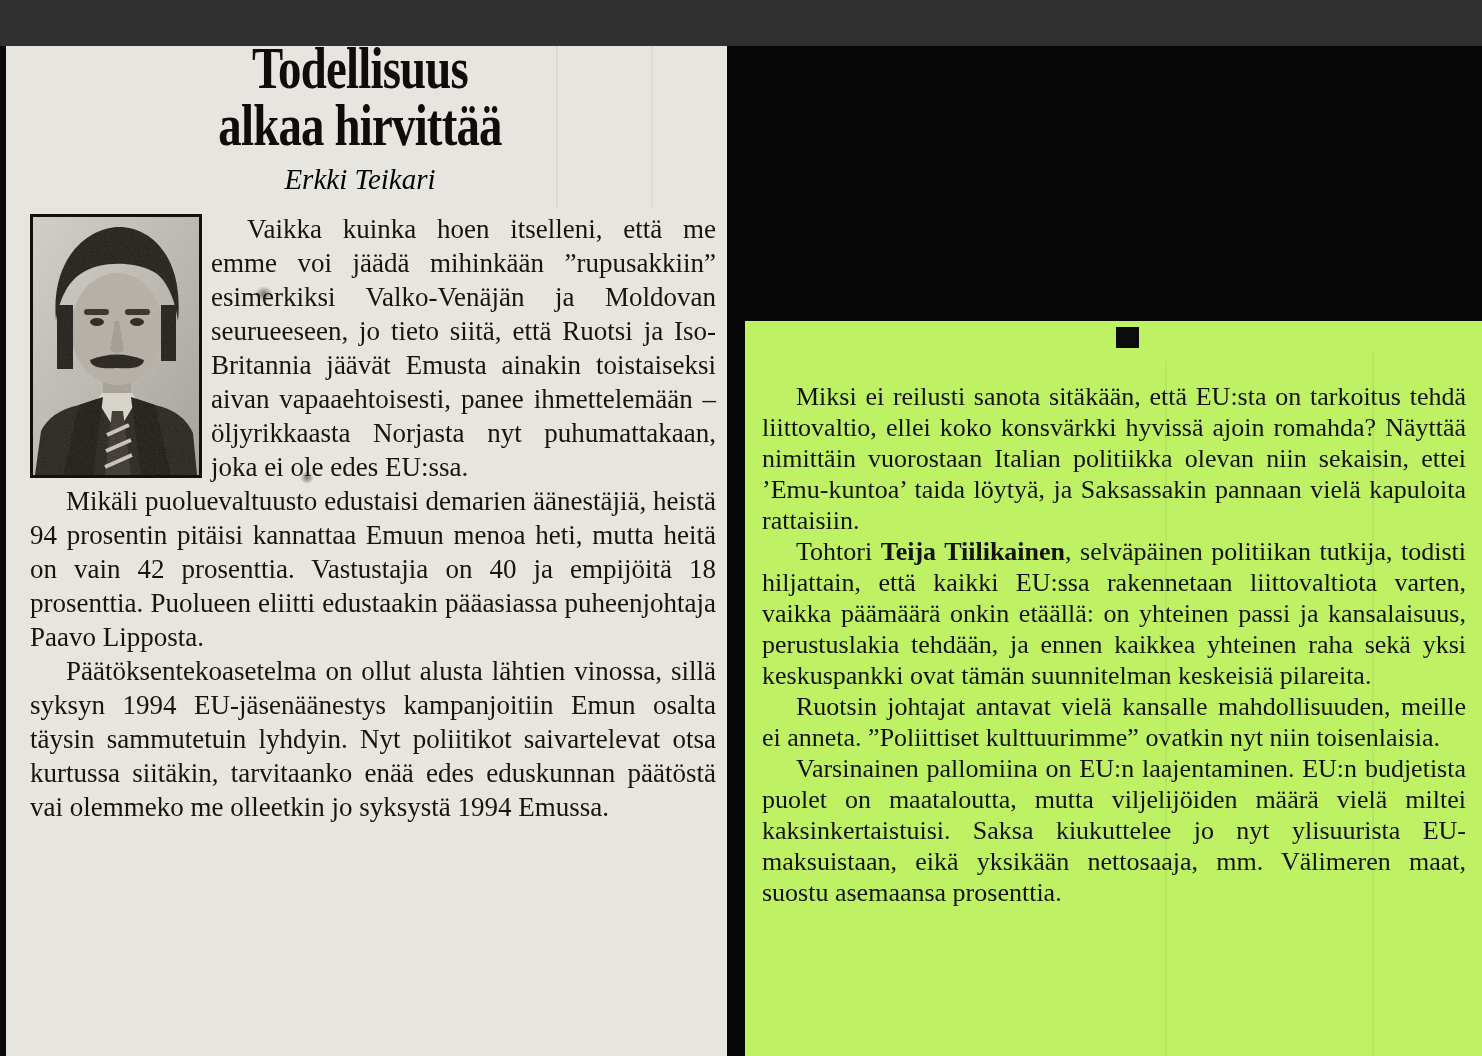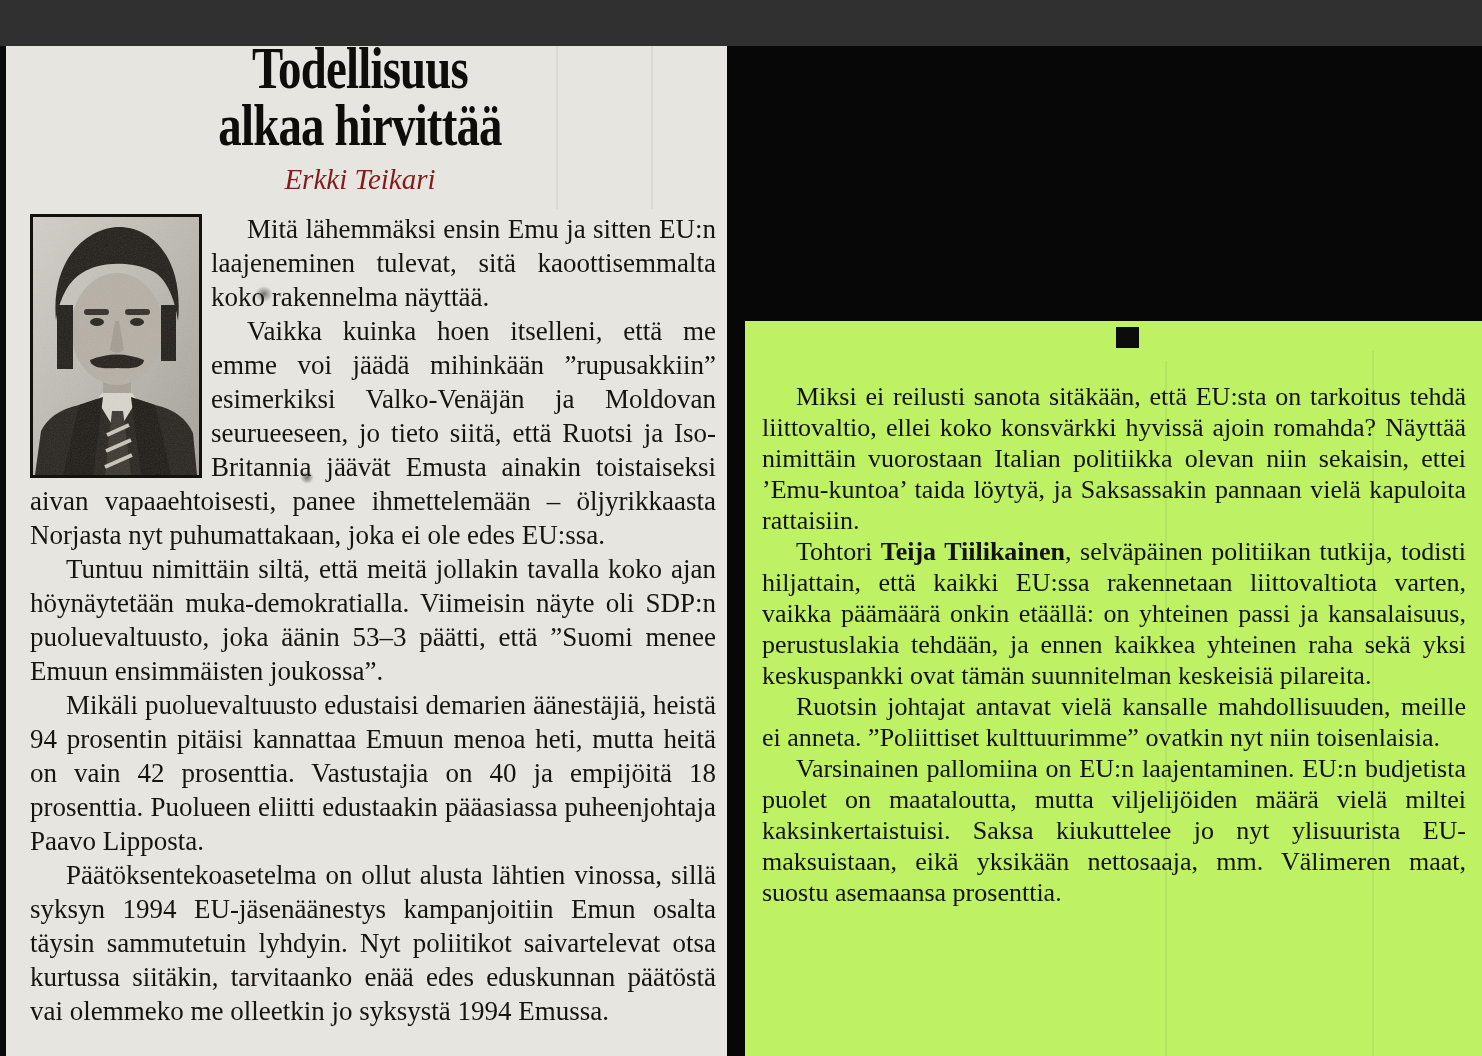--- a/index.html
+++ b/index.html
@@ -8,21 +8,21 @@
   
   .edge-strip{position:absolute;left:0;top:0;width:6px;height:1056px;background:#0a0a0a;}
   
   .scanline{position:absolute;width:2px;background:rgba(40,35,30,0.06);}
   .smudge{position:absolute;border-radius:50%;
           background:radial-gradient(closest-side,rgba(25,22,18,0.55),rgba(25,22,18,0));}
   
   .headline{position:absolute;left:28px;top:-6px;width:664px;text-align:center;}
   .hl{display:block;font-weight:bold;font-size:60px;line-height:57px;letter-spacing:-1px;
       transform:scaleX(0.78);transform-origin:50% 0;white-space:nowrap;color:#0f0d0a;}
-  .byline{font-style:italic;font-size:29px;margin-top:9px;color:#7f1d1d;}
+  .byline{font-style:italic;font-size:29px;margin-top:9px;color:#000000;}
   
   .left-body{position:absolute;left:30px;top:166px;width:686px;
              font-size:27px;line-height:34px;text-align:justify;hyphens:auto;}
   .left-body p{margin:0;text-indent:36px;}
   .photo-frame{float:left;width:166px;height:258px;border:3px solid #14110d;
                margin:2px 9px 4px 0;background:#bdb9b2;}
   .photo-frame svg{display:block;}
   
   .right-panel{position:absolute;left:727px;top:0;width:755px;height:1056px;background:#070707;}
   .white-box{position:absolute;left:18px;top:275px;right:0;bottom:14px;background:#bef264;}
@@ -93,23 +93,21 @@
         <path d="M64,183 L84,216 L104,183 L99,176 L69,176 Z" fill="#d9d6cd"></path>
 
         <path d="M79,194 L90,194 L98,258 L72,258 Z" fill="#3b362e"></path>
         <path d="M74,218 l22,-10 M73,234 l25,-11 M72,250 l27,-12" stroke="#c9c5bb" stroke-width="4" fill="none"></path>
 
         <path d="M46,188 L70,180 L60,258 L30,258 Z" fill="#1d1a15"></path>
         <path d="M122,188 L98,180 L108,258 L138,258 Z" fill="#1d1a15"></path>
         <rect width="166" height="258" filter="url(#pnoise)" opacity="0.16"></rect>
       </svg>
     </div>
-    <p>Mitä lähemmäksi ensin Emu ja sitten EU:n laajeneminen tulevat, sitä kaoottisemmalta koko rakennelma näyttää.</p>
     <p>Vaikka kuinka hoen itselleni, että me emme voi jäädä mihinkään ”rupusakkiin” esimerkiksi Valko-Venäjän ja Moldovan seurueeseen, jo tieto siitä, että Ruotsi ja Iso-Britannia jäävät Emusta ainakin toistaiseksi aivan vapaaehtoisesti, panee ihmettelemään – öljyrikkaasta Norjasta nyt puhumattakaan, joka ei ole edes EU:ssa.</p>
-    <p>Tuntuu nimittäin siltä, että meitä jollakin tavalla koko ajan höynäytetään muka-demokratialla. Viimeisin näyte oli SDP:n puoluevaltuusto, joka äänin 53–3 päätti, että ”Suomi menee Emuun ensimmäisten joukossa”.</p>
     <p>Mikäli puoluevaltuusto edustaisi demarien äänestäjiä, heistä 94 prosentin pitäisi kannattaa Emuun menoa heti, mutta heitä on vain 42 prosenttia. Vastustajia on 40 ja empijöitä 18 prosenttia. Puolueen eliitti edustaakin pääasiassa puheenjohtaja Paavo Lipposta.</p>
     <p>Päätöksentekoasetelma on ollut alusta lähtien vinossa, sillä syksyn 1994 EU-jäsenäänestys kampanjoitiin Emun osalta täysin sammutetuin lyhdyin. Nyt poliitikot saivartelevat otsa kurtussa siitäkin, tarvitaanko enää edes eduskunnan päätöstä vai olemmeko me olleetkin jo syksystä 1994 Emussa.</p>
   </div>
 
   <div class="mark mark-page-bottom"></div>
 
   <div class="right-panel">
     <div class="white-box">
       <div class="mark mark-box-top"></div>
       <div class="scanline" style="left:420px;top:40px;height:700px;"></div>

